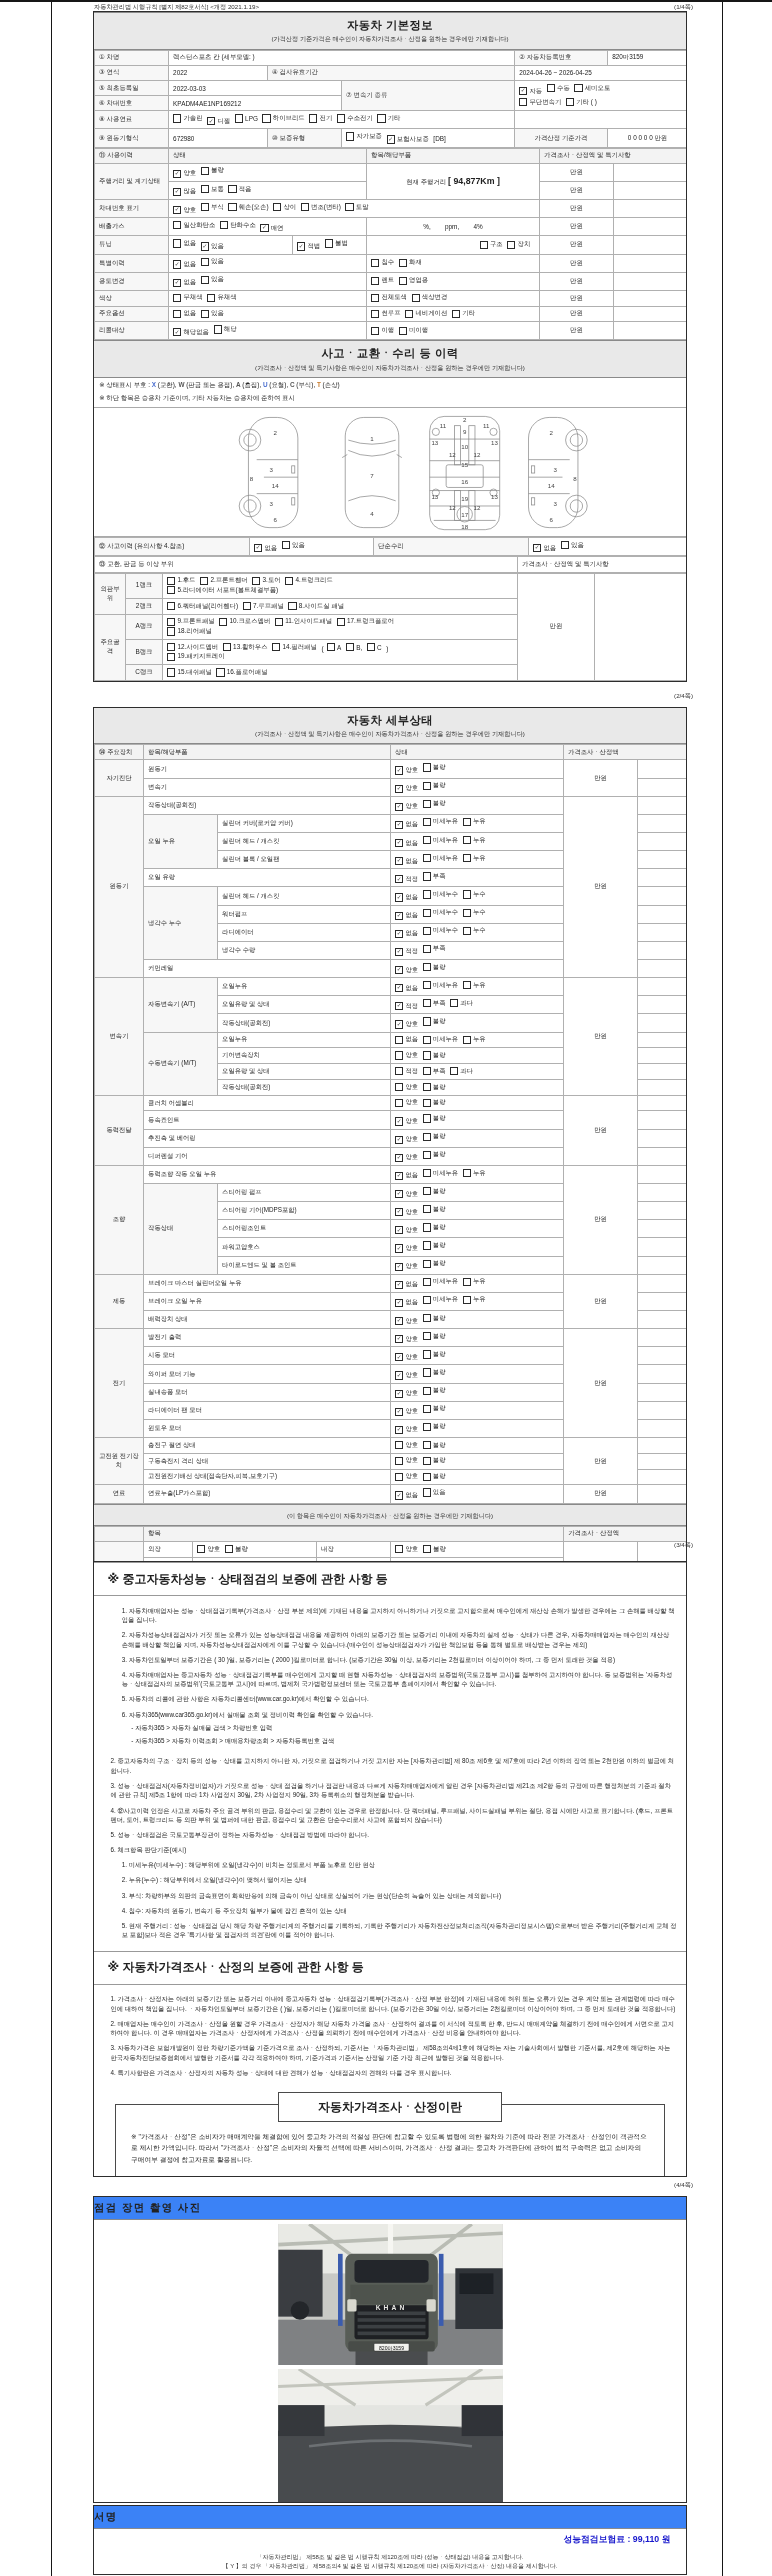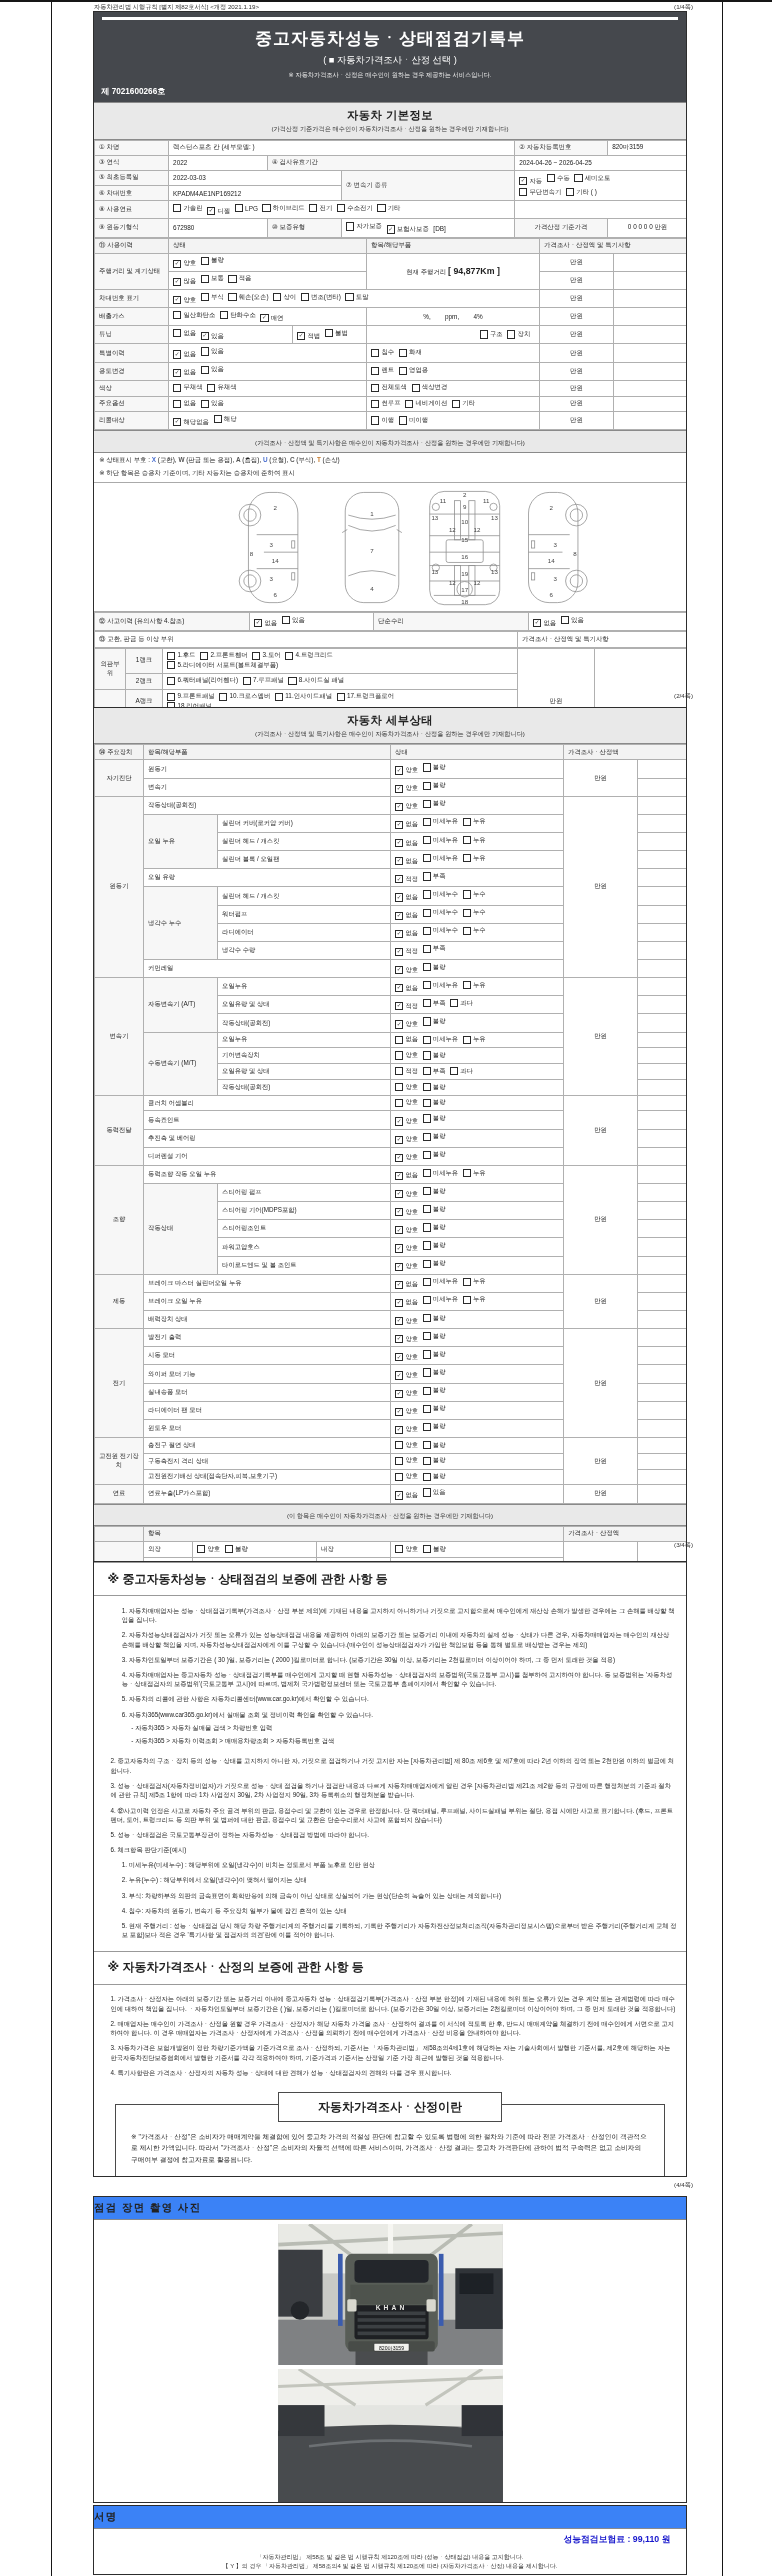--- a/index.html
+++ b/index.html
@@ -74,27 +74,20 @@
 <div class="scan-left"></div>
 <div class="scan-right"></div>
 
 <div class="law-header">
   <span>자동차관리법 시행규칙 [별지 제82호서식] &lt;개정 2021.1.19&gt;</span>
 </div>
 <div class="pagemark" style="top:2.6px;">(1/4쪽)</div>
 
 <div class="card" style="top:11.3px;">
 
-  <div class="title-block" style="background: rgb(69, 72, 77);">
-    <div class="white-bar"></div>
-    <div class="doc-title">중고자동차성능ㆍ상태점검기록부</div>
-    <div class="doc-option">( ■ 자동차가격조사ㆍ산정 선택 )</div>
-    <div class="doc-note">※ 자동차가격조사ㆍ산정은 매수인이 원하는 경우 제공하는 서비스입니다.</div>
-    <div class="doc-no">제 7021600266호</div>
-  </div>
 
   <div class="sec-head">
     <div class="t">자동차 기본정보</div>
     <div class="s">(가격산정 기준가격은 매수인이 자동차가격조사ㆍ산정을 원하는 경우에만 기재합니다)</div>
   </div>
   <table class="t">
     <colgroup>
         <col style="width:74px">
         <col style="width:99px">
         <col style="width:74px">
@@ -394,20 +387,21 @@
               <span class="bx"></span>
               <span class="lbl">미이행</span>
             </span></td>
       <td class="ctr">만원</td>
       <td></td>
     </tr>
   </tbody>
     </table>
 
   <div class="sec-head">
+    <div class="t">사고ㆍ교환ㆍ수리 등 이력</div>
     <div class="s">(가격조사ㆍ산정액 및 특기사항은 매수인이 자동차가격조사ㆍ산정을 원하는 경우에만 기재합니다)</div>
   </div>
   <div class="legend-line">
     <span>※ 상태표시 부호 : </span><span><span style="color: rgb(74, 111, 208); font-weight: bold;">X</span><span> (교환), </span><span style="color: rgb(85, 85, 85); font-weight: bold;">W</span><span> (판금 또는 용접), </span><span style="color: rgb(85, 85, 85); font-weight: bold;">A</span><span> (흠집), </span><span style="color: rgb(74, 111, 208); font-weight: bold;">U</span><span> (요철), </span><span style="color: rgb(85, 85, 85); font-weight: bold;">C</span><span> (부식), </span><span style="color: rgb(200, 122, 42); font-weight: bold;">T</span><span> (손상)</span></span>
   </div>
   <div class="legend-line" style="padding-bottom:4.1px;">※ 하단 항목은 승용차 기준이며, 기타 자동차는 승용차에 준하여 표시</div>
 
   <div class="diagram-wrap">
     <svg width="590" height="123" viewBox="0 0 1146 238" style="font-size:13px">
       <g fill="none" stroke="#8e8e8e" stroke-width="1.5">

